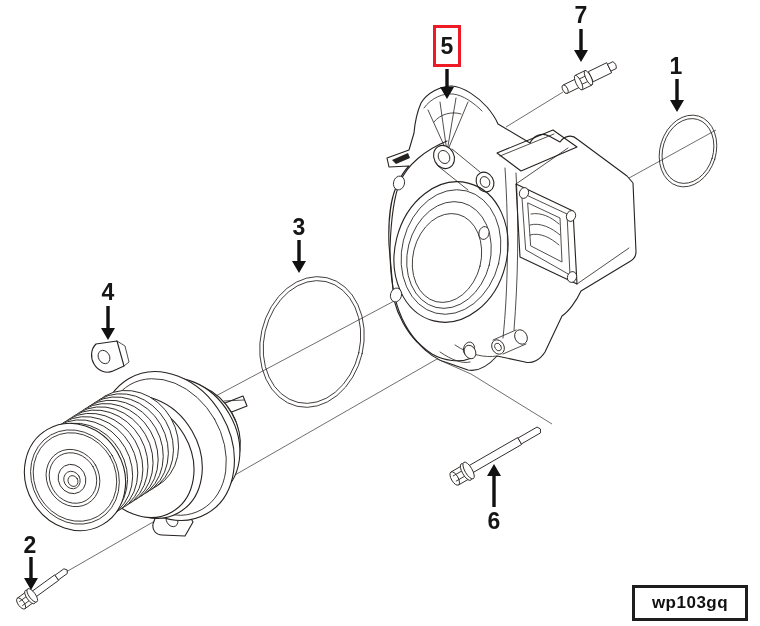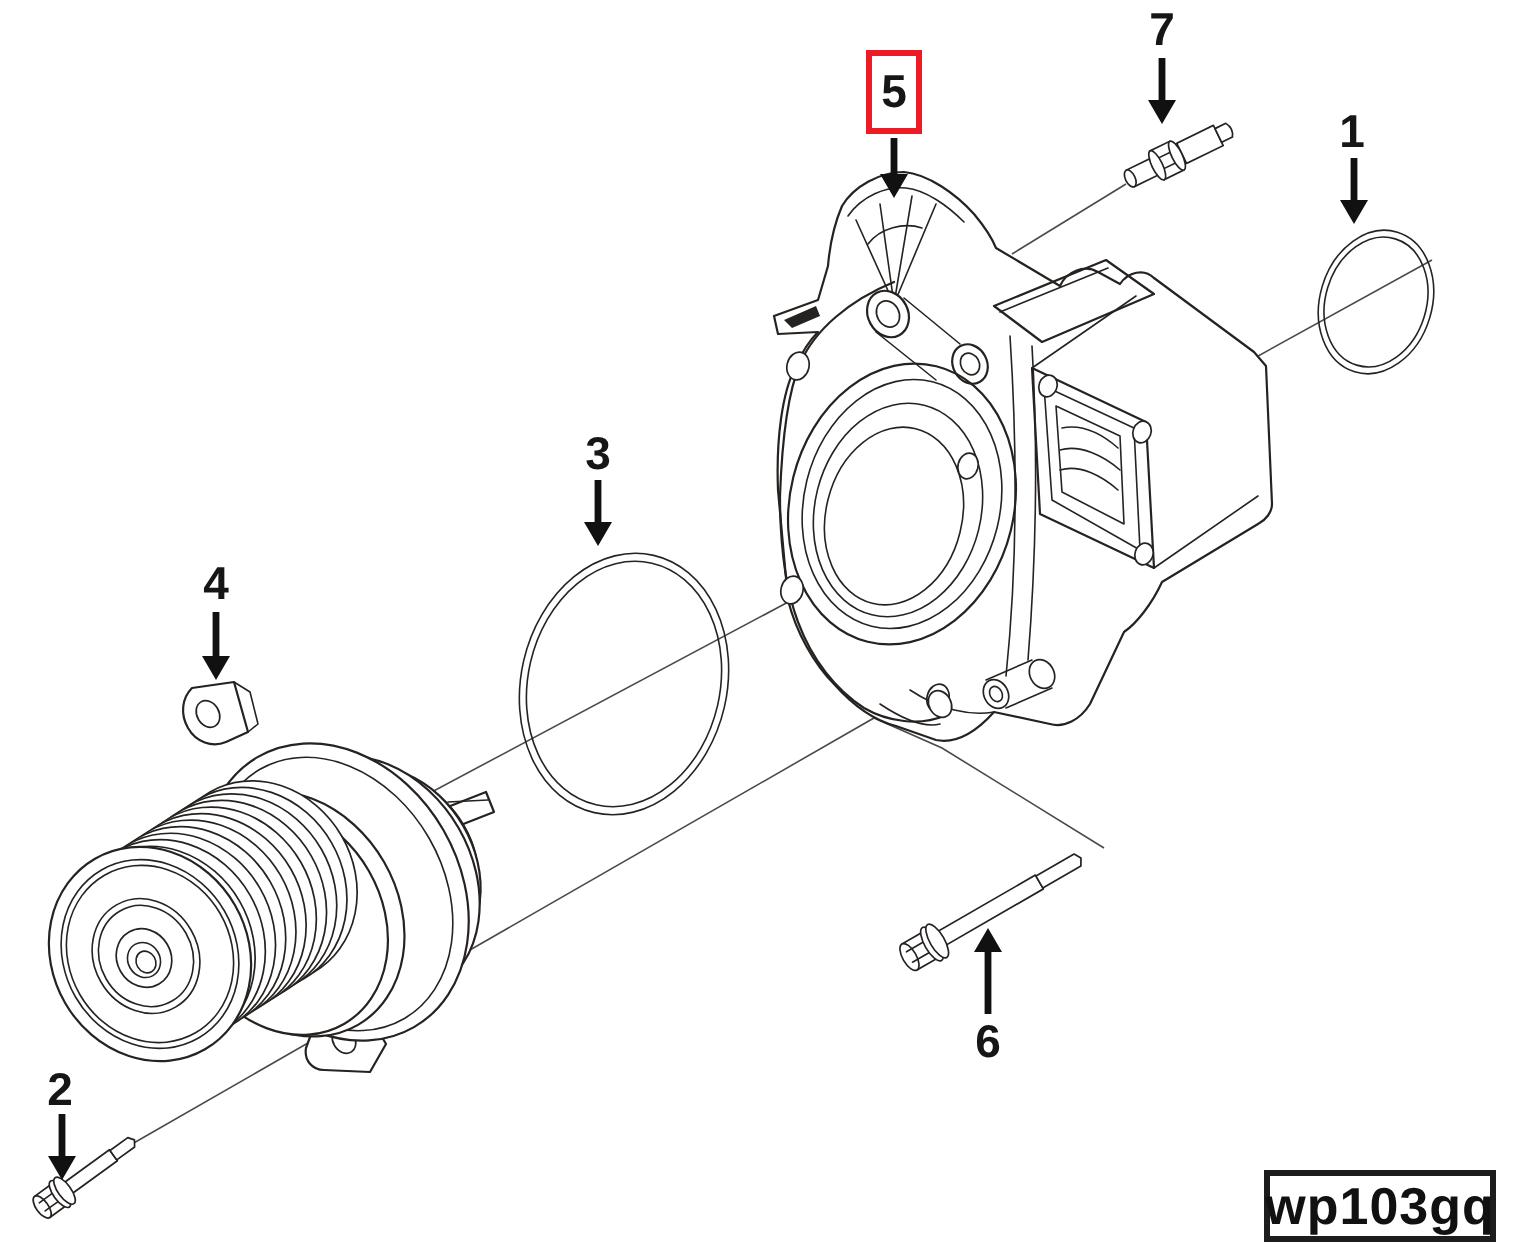--- a/index.html
+++ b/index.html
@@ -6,21 +6,21 @@
   .stage{position:relative;width:760px;height:626px;background:#fff;overflow:hidden;
          font-family:"Liberation Sans", sans-serif;}
   .stage svg{position:absolute;left:0;top:0;}
   .callout{position:absolute;transform:translate(-50%,-50%);
            font-weight:bold;font-size:23px;line-height:1;color:#161616;
            font-family:"Liberation Sans",sans-serif;user-select:none;}
   .highlight-box{position:absolute;left:433px;top:25px;width:22px;height:36px;
                  border:3px solid #ed1c24;background:transparent;}
   .figure-code{position:absolute;left:632px;top:585px;width:110px;height:30px;
                border:3px solid #1d1d1d;display:flex;align-items:center;justify-content:center;
-               font-weight:bold;font-size:26px;color:#111;letter-spacing:0.5px;
+               font-weight:bold;font-size:17px;color:#111;letter-spacing:0.5px;
                font-family:"Liberation Sans",sans-serif;background:#fff;}
   
   .c1{left:676px;top:66px;} .c2{left:30px;top:545px;} .c3{left:299px;top:227px;}
   .c4{left:108px;top:292px;} .c5{left:447px;top:46px;} .c6{left:494px;top:521px;}
   .c7{left:581px;top:15px;}
   .ln{stroke:#4a4a4a;stroke-width:0.8;fill:none;}
   .s {stroke:#262220;fill:none;stroke-width:1.1;stroke-linejoin:round;stroke-linecap:round;}
   .sw{stroke:#262220;fill:#ffffff;stroke-width:1.1;stroke-linejoin:round;stroke-linecap:round;}
   .t {stroke:#262220;fill:none;stroke-width:0.8;stroke-linejoin:round;stroke-linecap:round;}
   .tw{stroke:#262220;fill:#ffffff;stroke-width:0.85;stroke-linejoin:round;}

